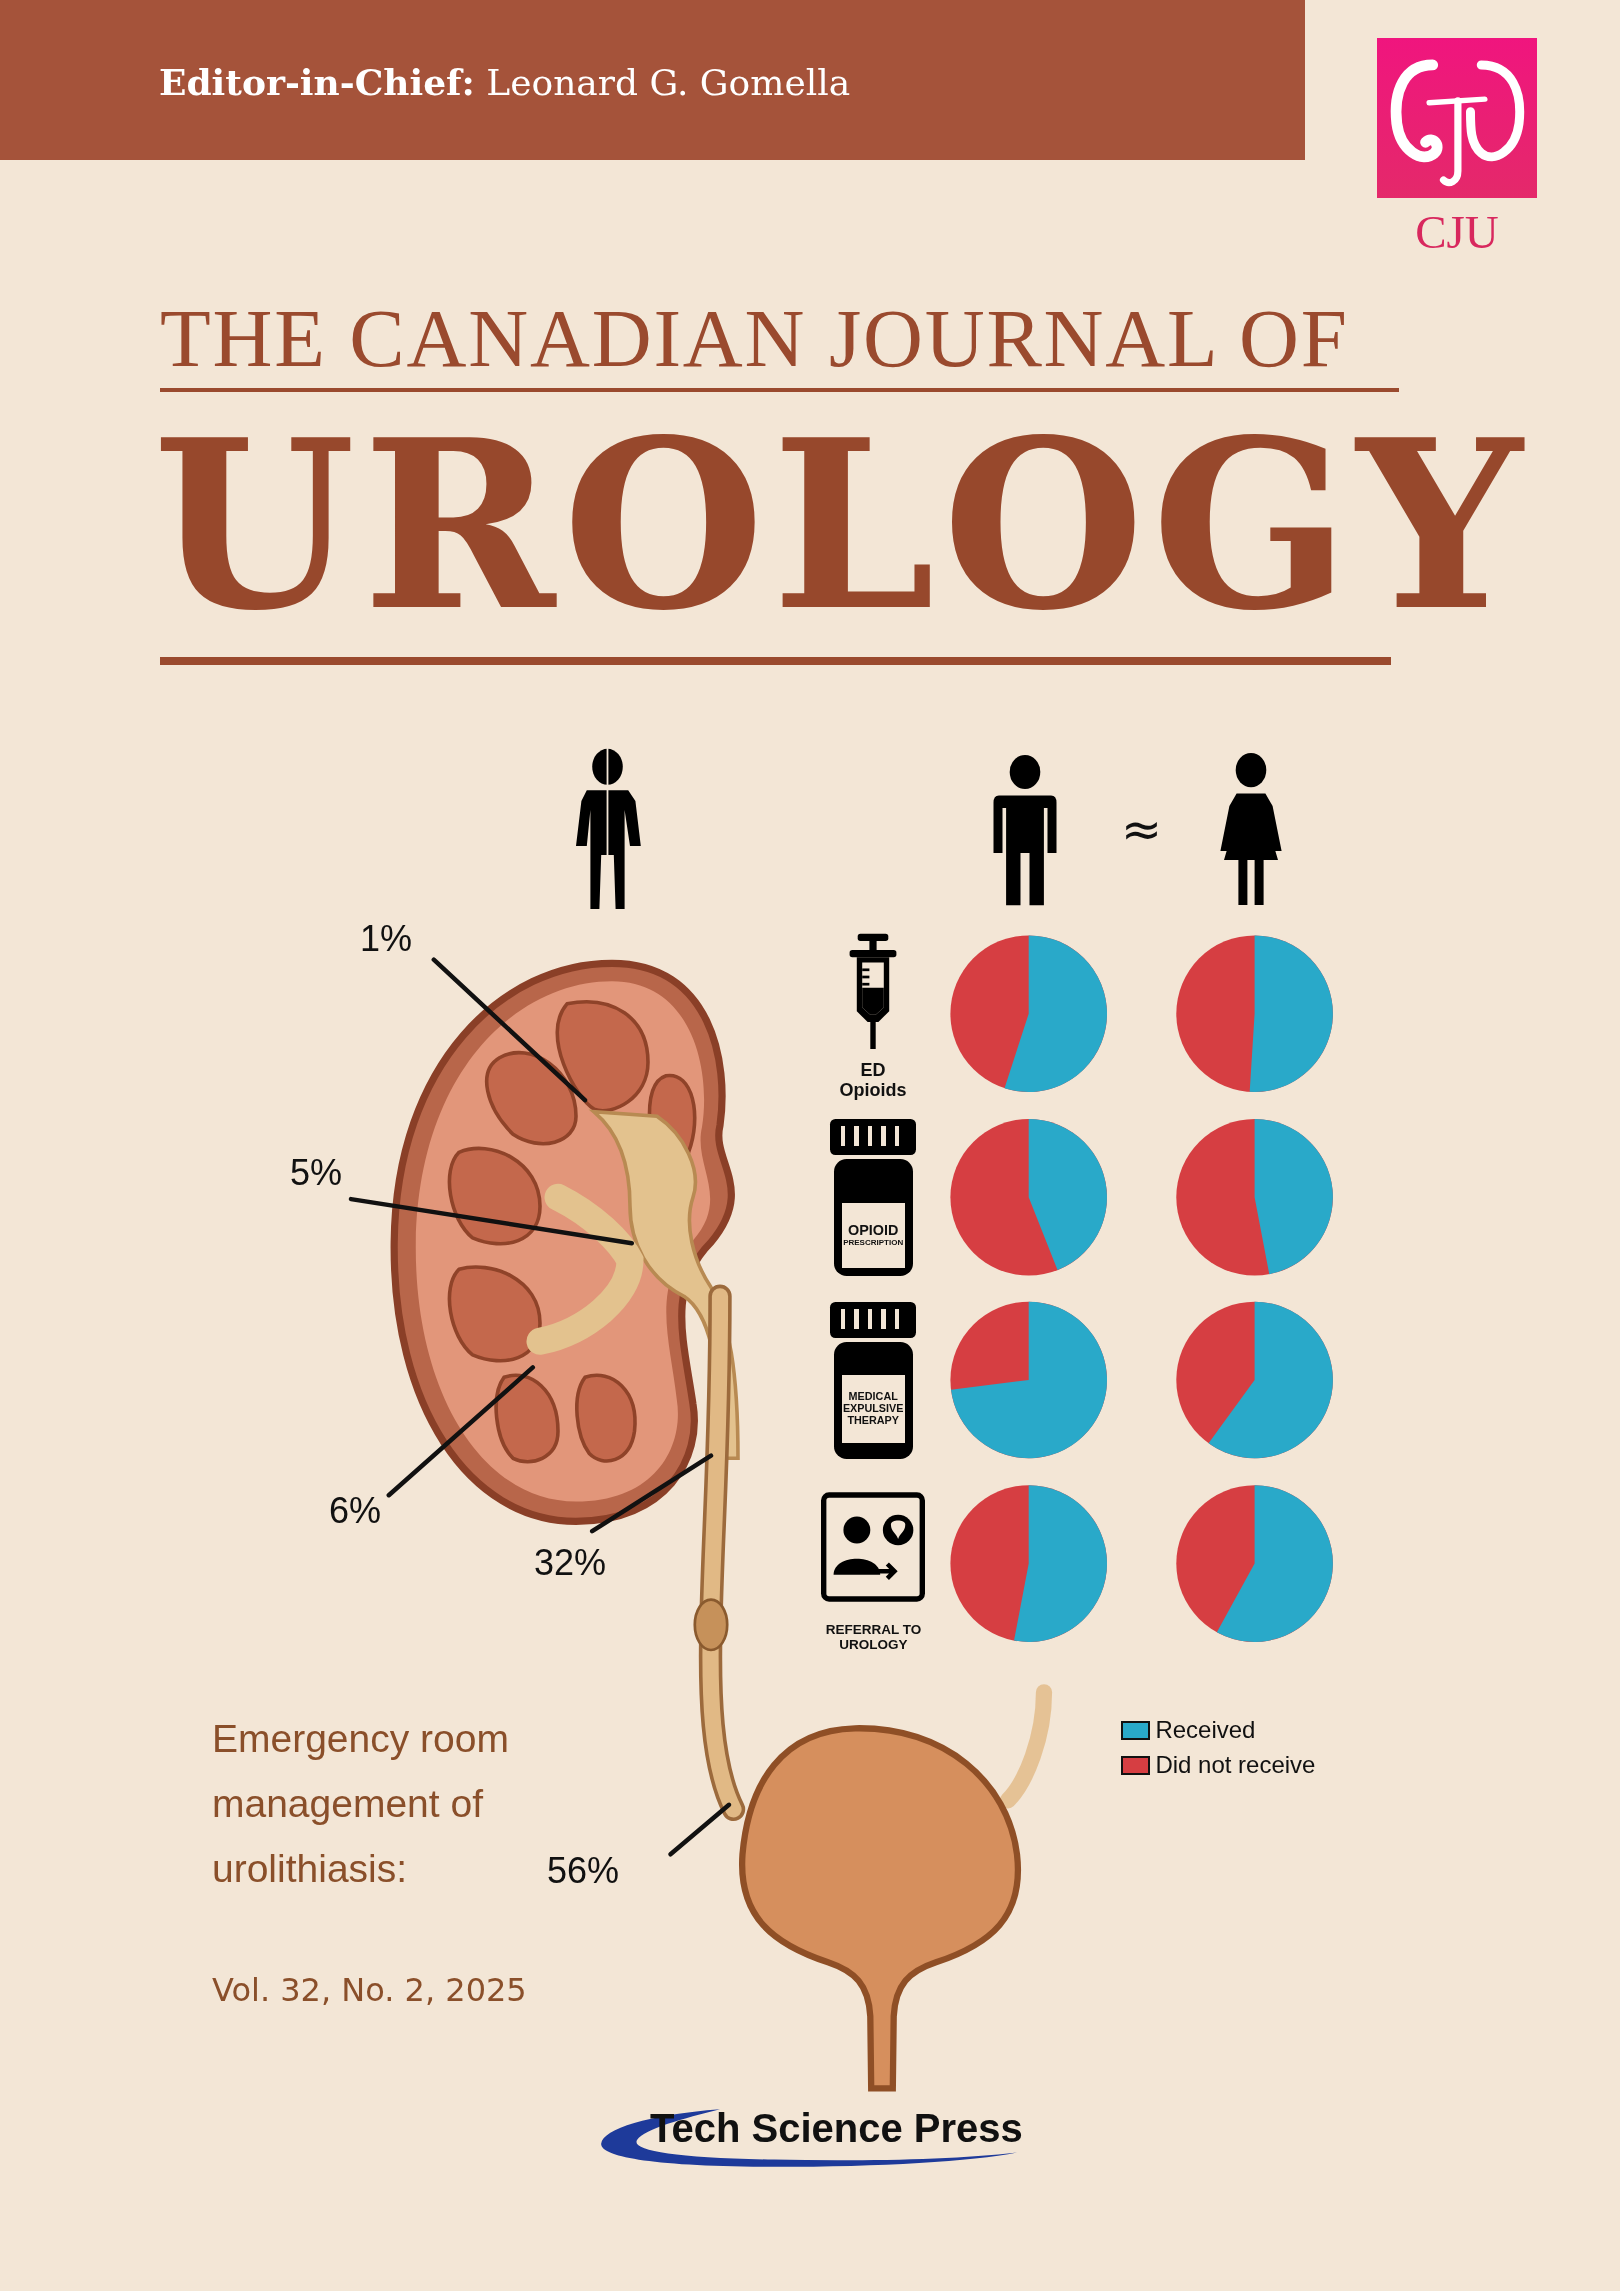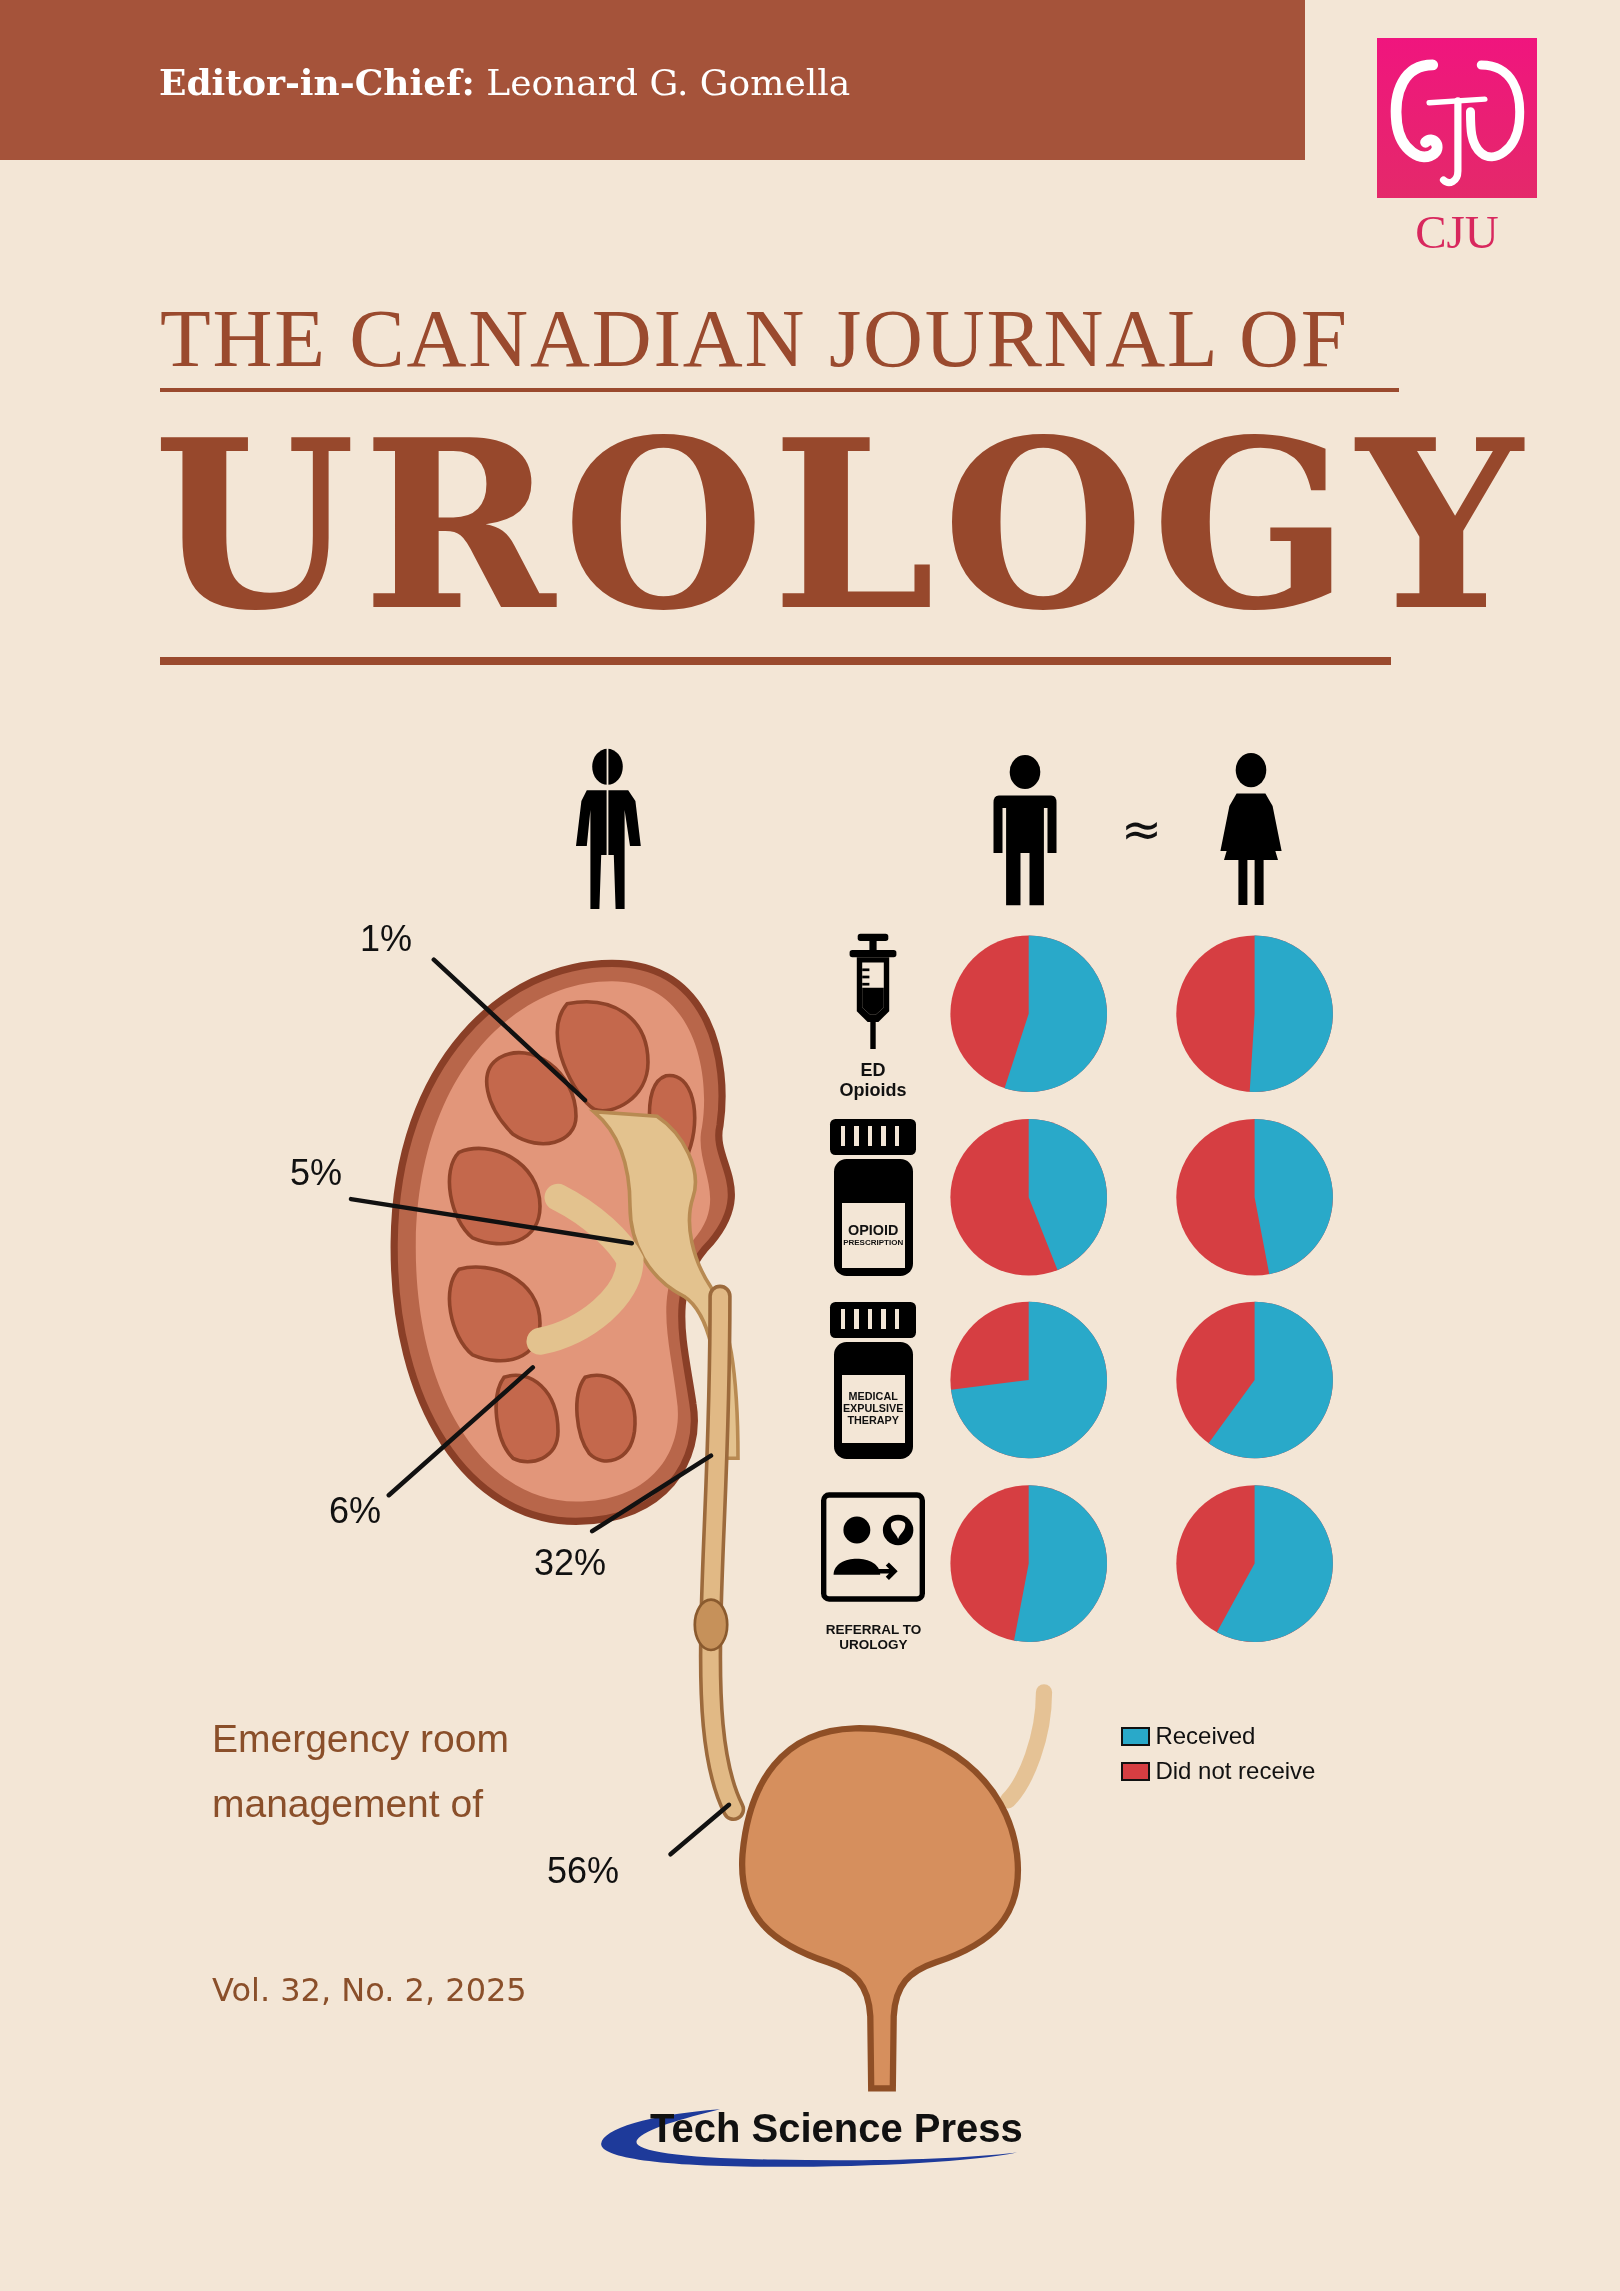--- a/index.html
+++ b/index.html
@@ -36,21 +36,21 @@
     color: #97482C; font-family: "DejaVu Serif", serif; font-weight: bold;
     font-size: 232px; letter-spacing: 7.2px; line-height: 1; white-space: nowrap;
   }
   .rule2 { left: 160px; top: 657px; width: 1231px; height: 8px; background: #9A4A2E; }
   .pct { font-family: "Liberation Sans", sans-serif; font-size: 36px; color: #111; }
   .icon-label {
     font-family: "Liberation Sans", sans-serif; font-weight: bold; color: #111;
     text-align: center; line-height: 1.1; margin-top: 12px;
   }
   .legend {
-    left: 1121px; top: 1716px; font-size: 24px; color: #111; margin-top: 6px;
+    left: 1121px; top: 1716px; font-size: 24px; color: #111;
   }
   .legend .row { display: flex; align-items: center; margin-bottom: 7.2px; }
   .legend .sw { width: 29px; height: 19px; border: 2.7px solid #111; margin-right: 5.4px; box-sizing: border-box; }
   .title {
     left: 212px; top: 1706px; color: #8A4F2A;
     font-family: Liberation Sans, sans-serif; font-size: 39px; line-height: 65px;
   }
   .vol {
     left: 212px; top: 1971px; color: #8A4F2A;
     font-family: "DejaVu Sans", sans-serif; font-size: 32px;
@@ -258,20 +258,21 @@
   </div>
   <div class="row">
     <span class="sw" style="background:#D63E42"></span>
     <span>Did not receive</span>
   </div>
 </div>
 
 <div class="abs title">
   <div>Emergency room</div>
   <div>management of</div>
+  <div>urolithiasis:</div>
 </div>
 <div class="abs vol">Vol. 32, No. 2, 2025</div>
 
 <svg class="abs tsp" viewBox="0 0 480 80">
   <path d="M140 8 C60 14 10 30 8 46 C6 60 60 72 200 72 C320 72 420 66 470 56 C400 64 300 66 200 64 C90 62 40 54 48 42 C56 30 100 18 140 8 Z" fill="#1E3A9A"></path>
 </svg>
 <div class="abs tsp-text">Tech Science Press</div>
 
 
 </body></html>

